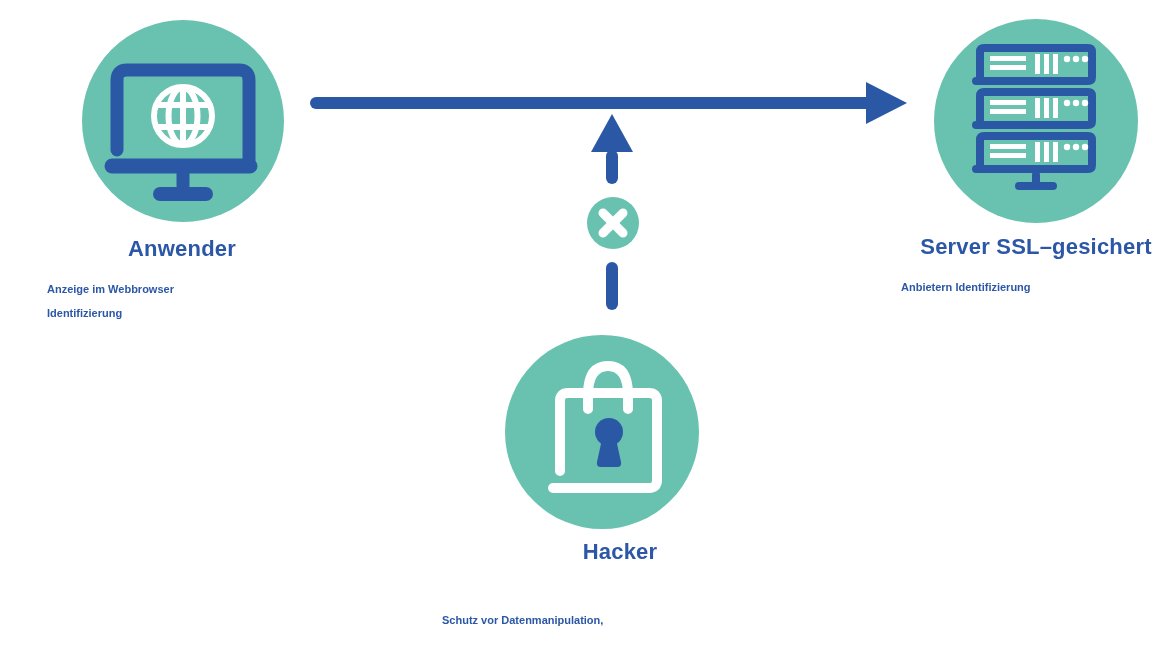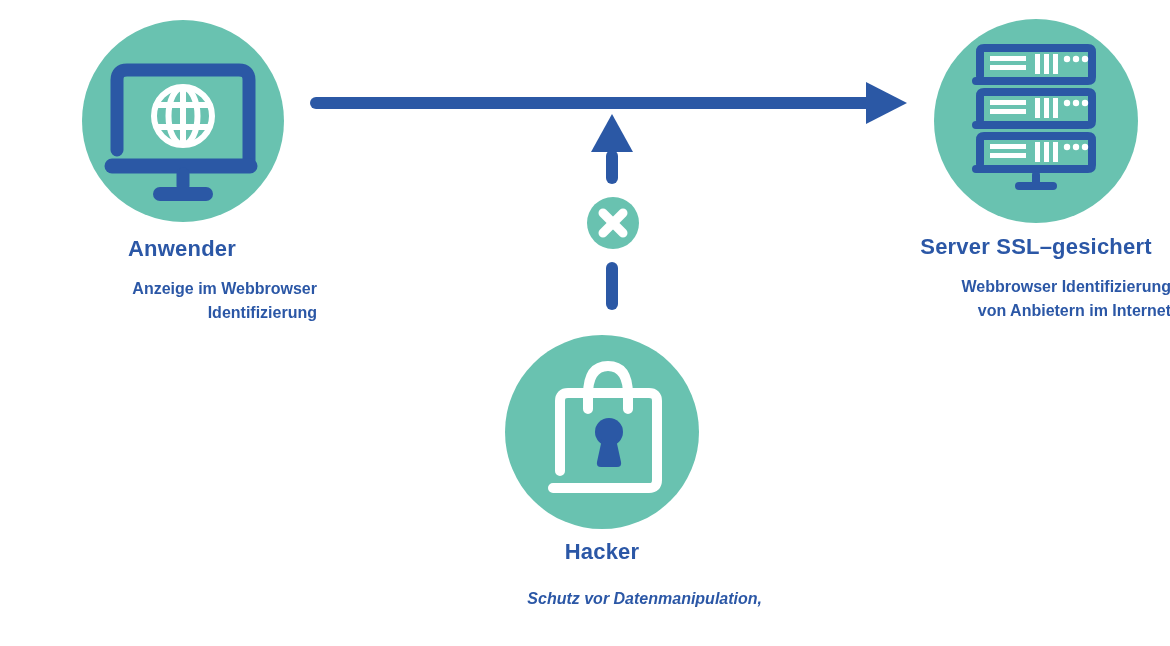--- a/index.html
+++ b/index.html
@@ -40,34 +40,34 @@
     position: absolute;
     text-align: center;
     font-size: 22px;
     font-weight: bold;
     color: var(--text, #2b57a6);
     line-height: 26px;
     letter-spacing: 0.2px;
   }
   .desc {
     position: absolute;
-    text-align: right;
-    font-size: 16px;
+    text-align: left;
+    font-size: 11px;
     font-weight: bold;
     color: var(--text, #2b57a6);
     line-height: 24px;
   }
   .desc span { display: block; }
 
   .title-anwender { left: 42px;  top: 236px; width: 280px; }
   .desc-anwender  { left: 47px;  top: 277px; width: 270px; }
   .title-server   { left: 896px; top: 234px; width: 280px; }
   .desc-server    { left: 901px; top: 275px; width: 270px; }
-  .title-hacker   { left: 502px; top: 539px; width: 200px; }
-  .desc-hacker    { left: 442px; top: 587px; width: 320px; font-style: italic; }
+  .title-hacker   { left: 520px; top: 539px; width: 200px; }
+  .desc-hacker    { left: 442px; top: 608px; width: 320px; }
 
   .stroke-blue  { stroke: var(--blue, #2b58a5); fill: none; }
   .fill-blue    { fill: var(--blue, #2b58a5); }
   .stroke-white { stroke: #ffffff; fill: none; }
   .fill-white   { fill: #ffffff; }
   .fill-teal    { fill: var(--teal, #69c2b0); }
 </style>
 </head>
 <body>
 
@@ -153,22 +153,21 @@
           <circle cx="133" cy="128" r="3.2" class="fill-white"></circle>
           <circle cx="142" cy="128" r="3.2" class="fill-white"></circle>
           <circle cx="151" cy="128" r="3.2" class="fill-white"></circle>
         </g>
         <line x1="102" y1="156" x2="102" y2="163" class="stroke-blue" stroke-width="8" stroke-linecap="round"></line>
         <line x1="85" y1="167" x2="119" y2="167" class="stroke-blue" stroke-width="8" stroke-linecap="round"></line>
       </svg>
     </div>
     <div class="title title-server">Server SSL–gesichert</div>
     <div class="desc desc-server">
-      <span>Webbrowser Identifizierung</span>
-      <span>von Anbietern im Internet</span>
+      <span>Anbietern Identifizierung</span>
     </div>
   </div>
 
   <div class="node node-hacker">
     <div class="circle">
       <svg viewBox="0 0 194 194">
         <path d="M 83,74 L 83,60 Q 83,31 103,31 Q 123,31 123,60 L 123,74" class="stroke-white" stroke-width="10" stroke-linecap="round"></path>
         <path d="M 55,136 L 55,66 Q 55,58 63,58 L 144,58 Q 152,58 152,66 L 152,145 Q 152,153 144,153 L 48,153" class="stroke-white" stroke-width="10" stroke-linecap="round" stroke-linejoin="round"></path>
         <g>
           <circle cx="104" cy="97" r="14" class="fill-blue"></circle>

